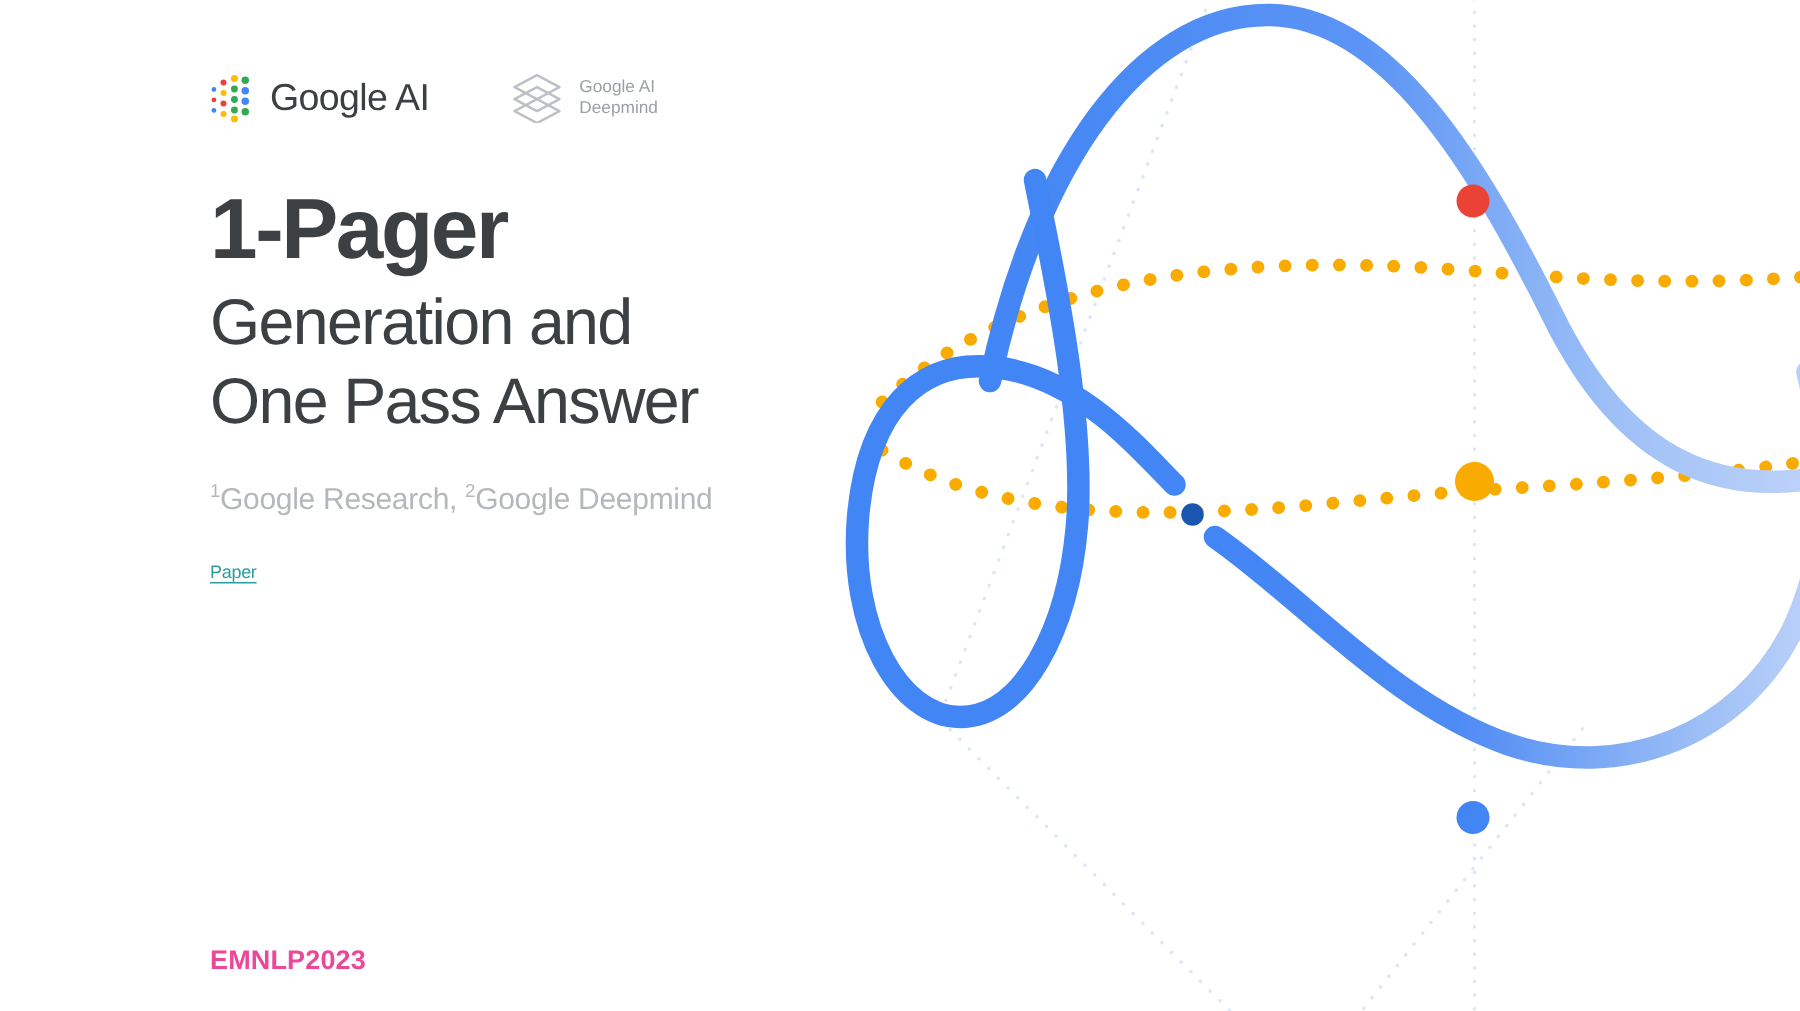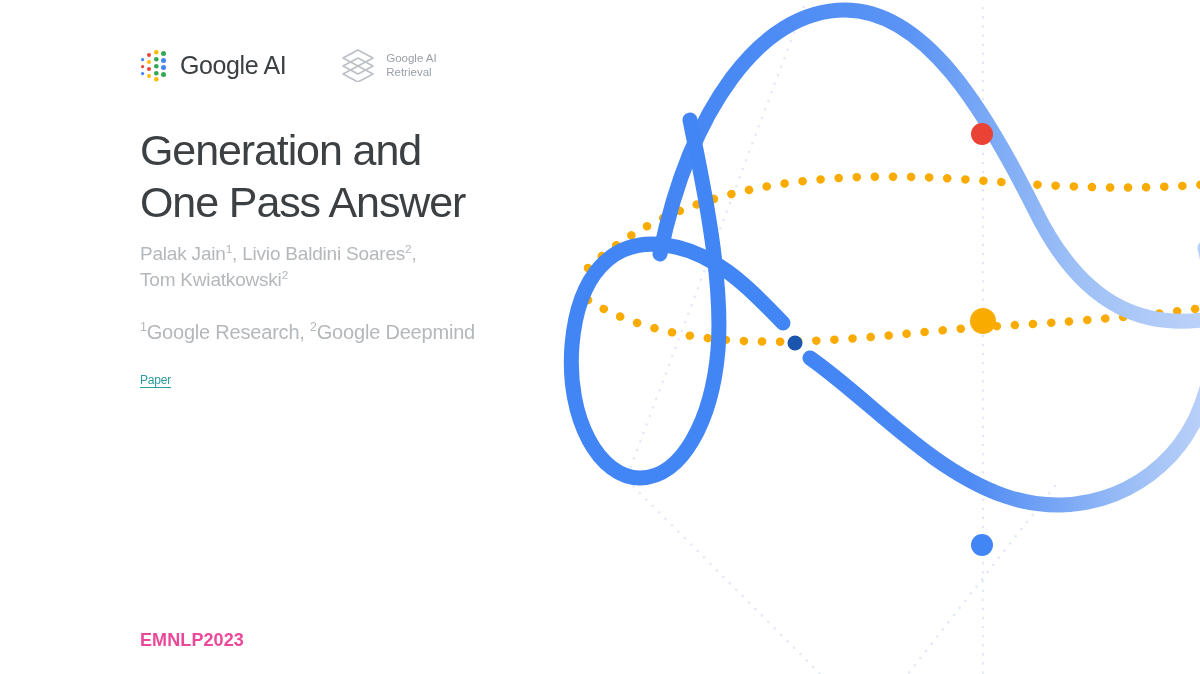--- a/index.html
+++ b/index.html
@@ -234,36 +234,33 @@
     <div class="lang-logo">
       <svg width="40" height="34" viewBox="0 0 40 34" xmlns="http://www.w3.org/2000/svg">
         <g fill="none" stroke="#bdc1c6" stroke-width="1.7" stroke-linejoin="round" stroke-linecap="round">
           <path d="M5 10 L20 2 L35 10 L20 18 Z"></path>
           <path d="M5 18 L20 10 L35 18 L20 26 Z"></path>
           <path d="M5 26 L20 18 L35 26 L20 34 Z"></path>
         </g>
       </svg>
       <div class="lang-text">
         <div>Google AI</div>
-        <div>Retrieval</div>
+        <div>Deepmind</div>
       </div>
     </div>
   </div>
 
   <div class="text-block">
+    <h1 class="headline">1-Pager</h1>
 
     <div class="subhead">
       <div>Generation and</div>
       <div>One Pass Answer</div>
     </div>
 
-    <p class="authors">
-      <span>Palak Jain</span><sup>1</sup><span>, Livio Baldini Soares</span><sup>2</sup><span>,</span><br>
-      <span>Tom Kwiatkowski</span><sup>2</sup>
-    </p>
 
     <p class="affiliations">
       <sup>1</sup><span>Google Research, </span><sup>2</sup><span>Google Deepmind</span>
     </p>
 
     <a class="paper-link" href="#">Paper</a>
   </div>
 
   <div class="footer">EMNLP2023</div>
 

